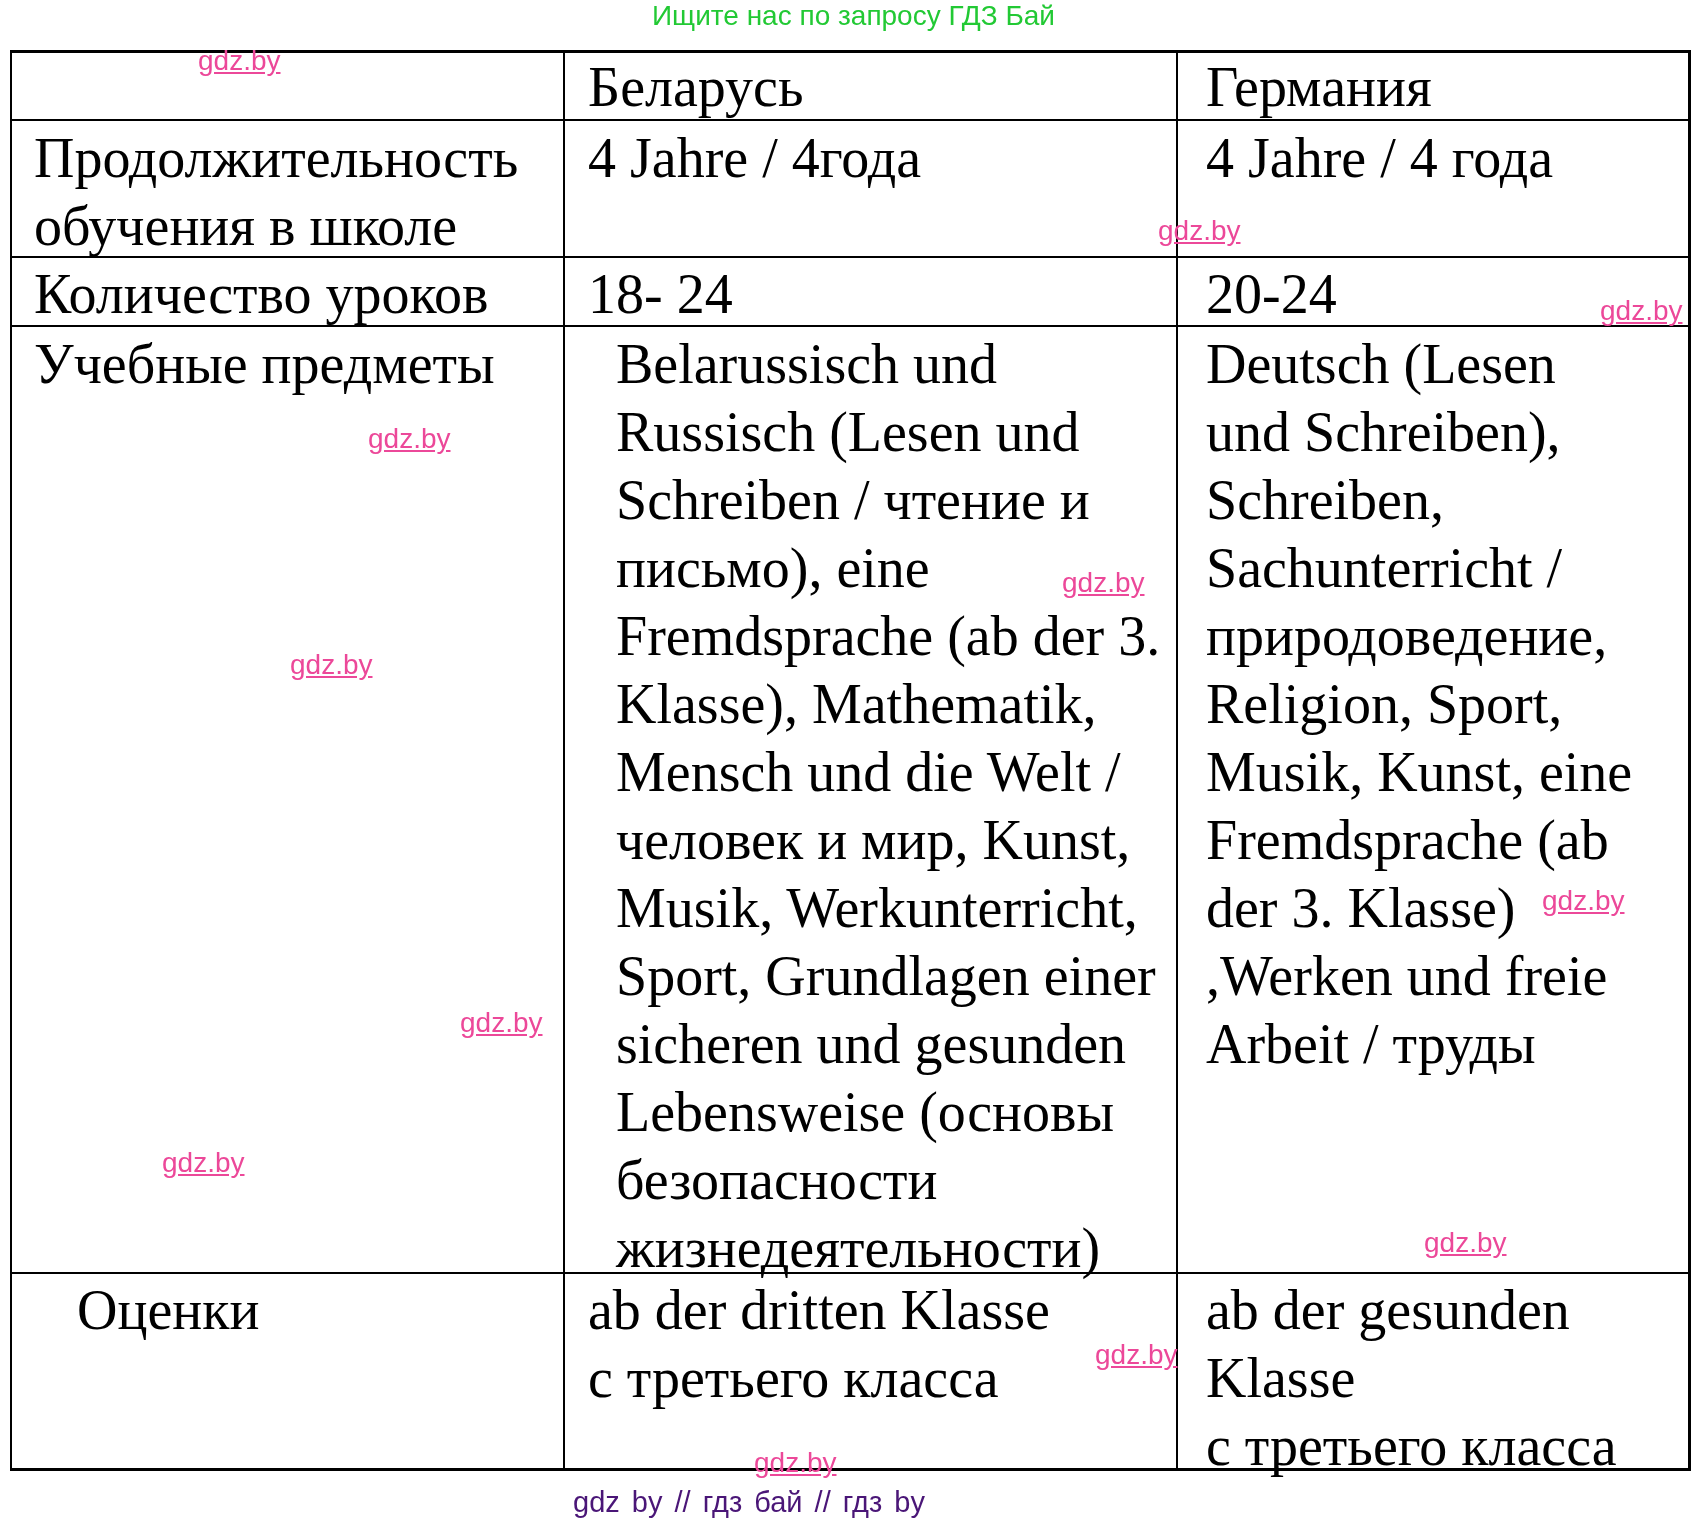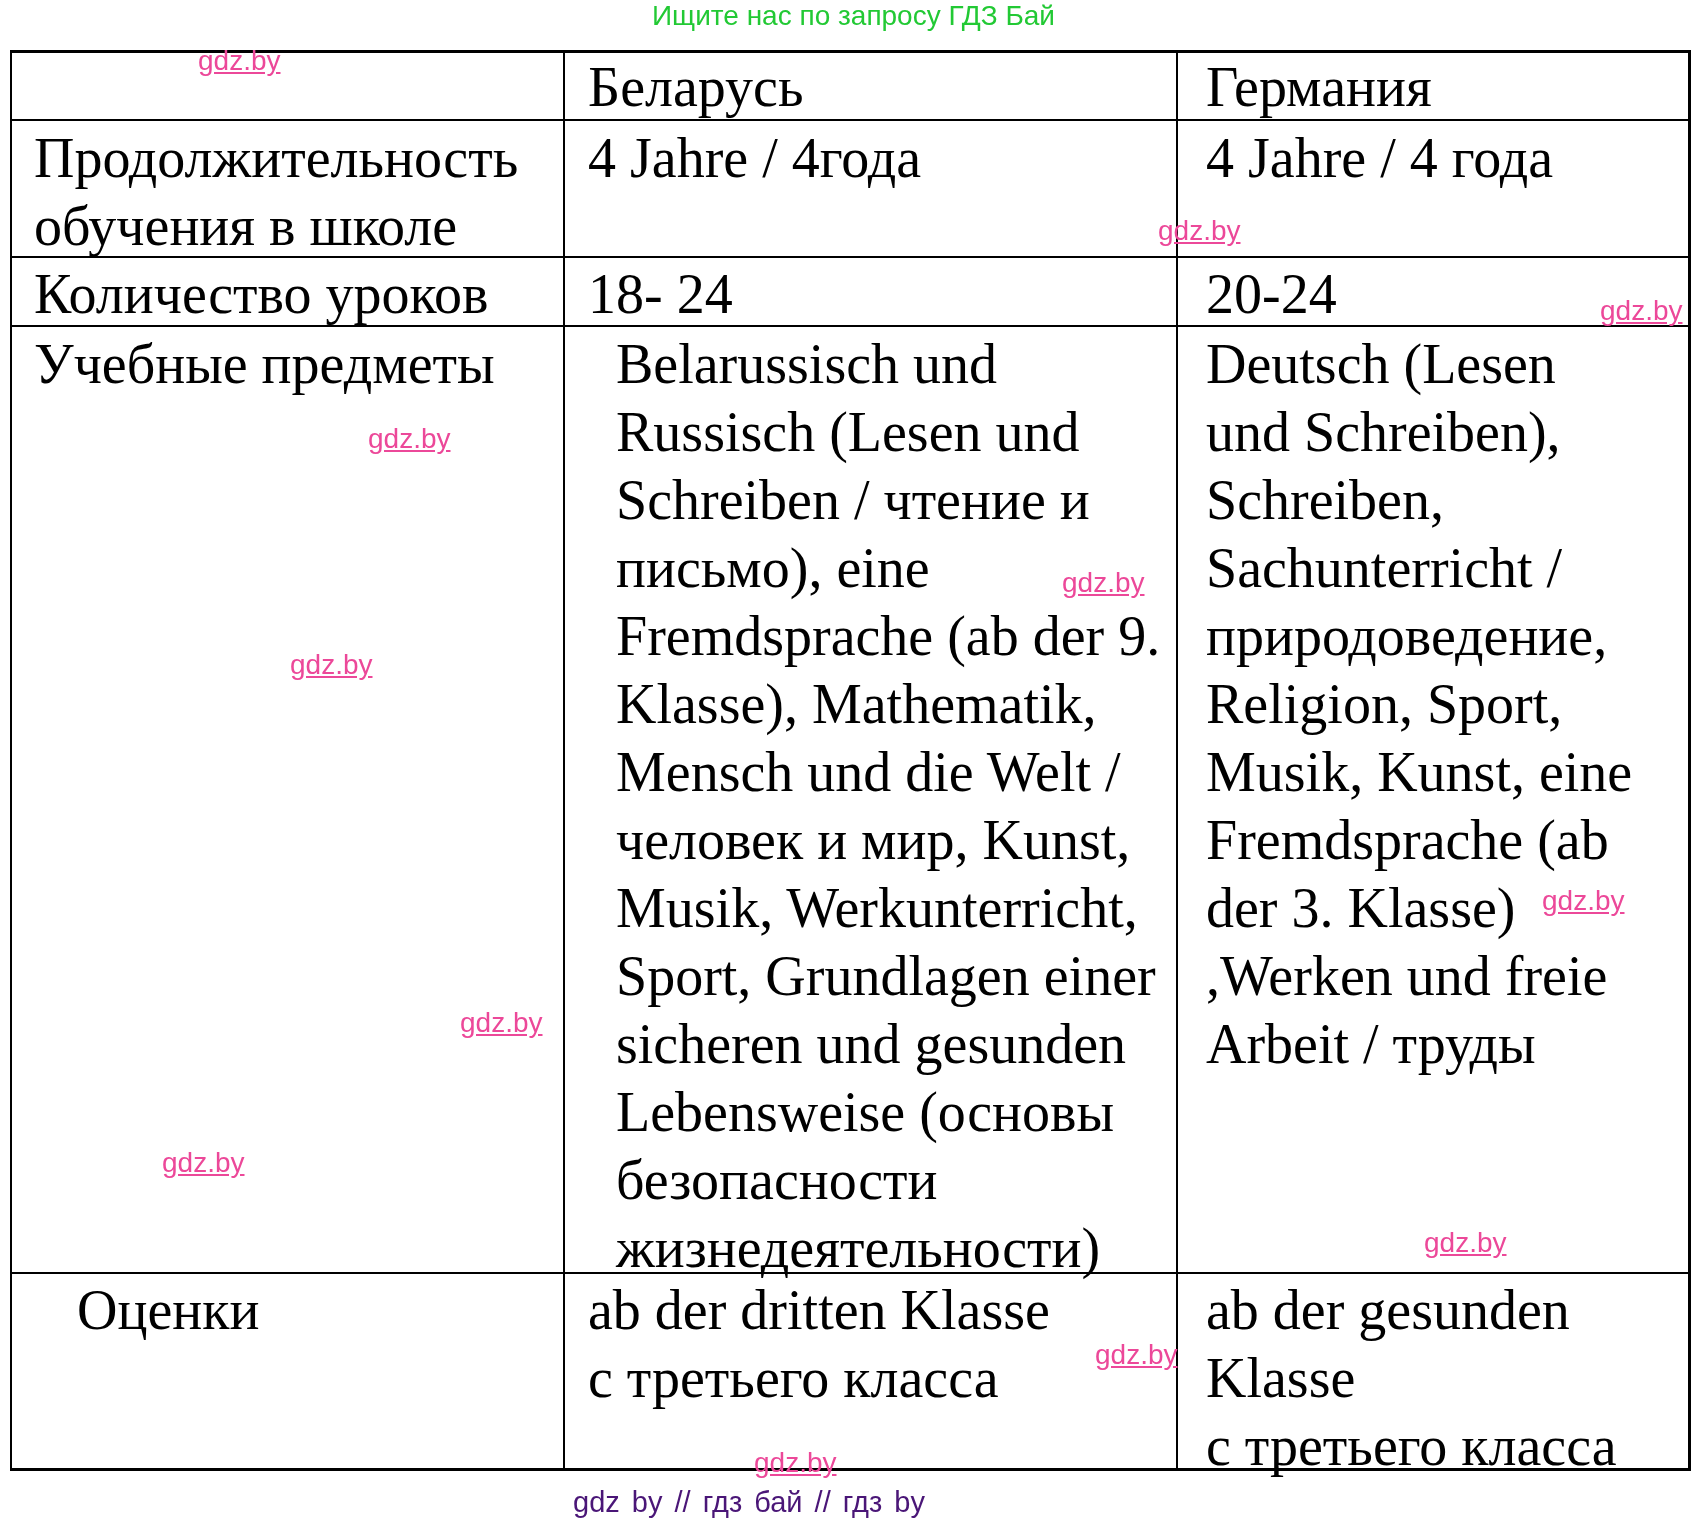--- a/index.html
+++ b/index.html
@@ -70,21 +70,21 @@
   </div>
 
   <div class="cell" style="left:34px; top:330px;">
     <div>Учебные предметы</div>
   </div>
   <div class="cell" style="left:588px; top:330px;margin-left:28px;">
     <div>Belarussisch und</div>
     <div>Russisch (Lesen und</div>
     <div>Schreiben / чтение и</div>
     <div>письмо), eine</div>
-    <div>Fremdsprache (ab der 9.</div>
+    <div>Fremdsprache (ab der 3.</div>
     <div>Klasse), Mathematik,</div>
     <div>Mensch und die Welt /</div>
     <div>человек и мир, Kunst,</div>
     <div>Musik, Werkunterricht,</div>
     <div>Sport, Grundlagen einer</div>
     <div>sicheren und gesunden</div>
     <div>Lebensweise (основы</div>
     <div>безопасности</div>
     <div>жизнедеятельности)</div>
   </div>

